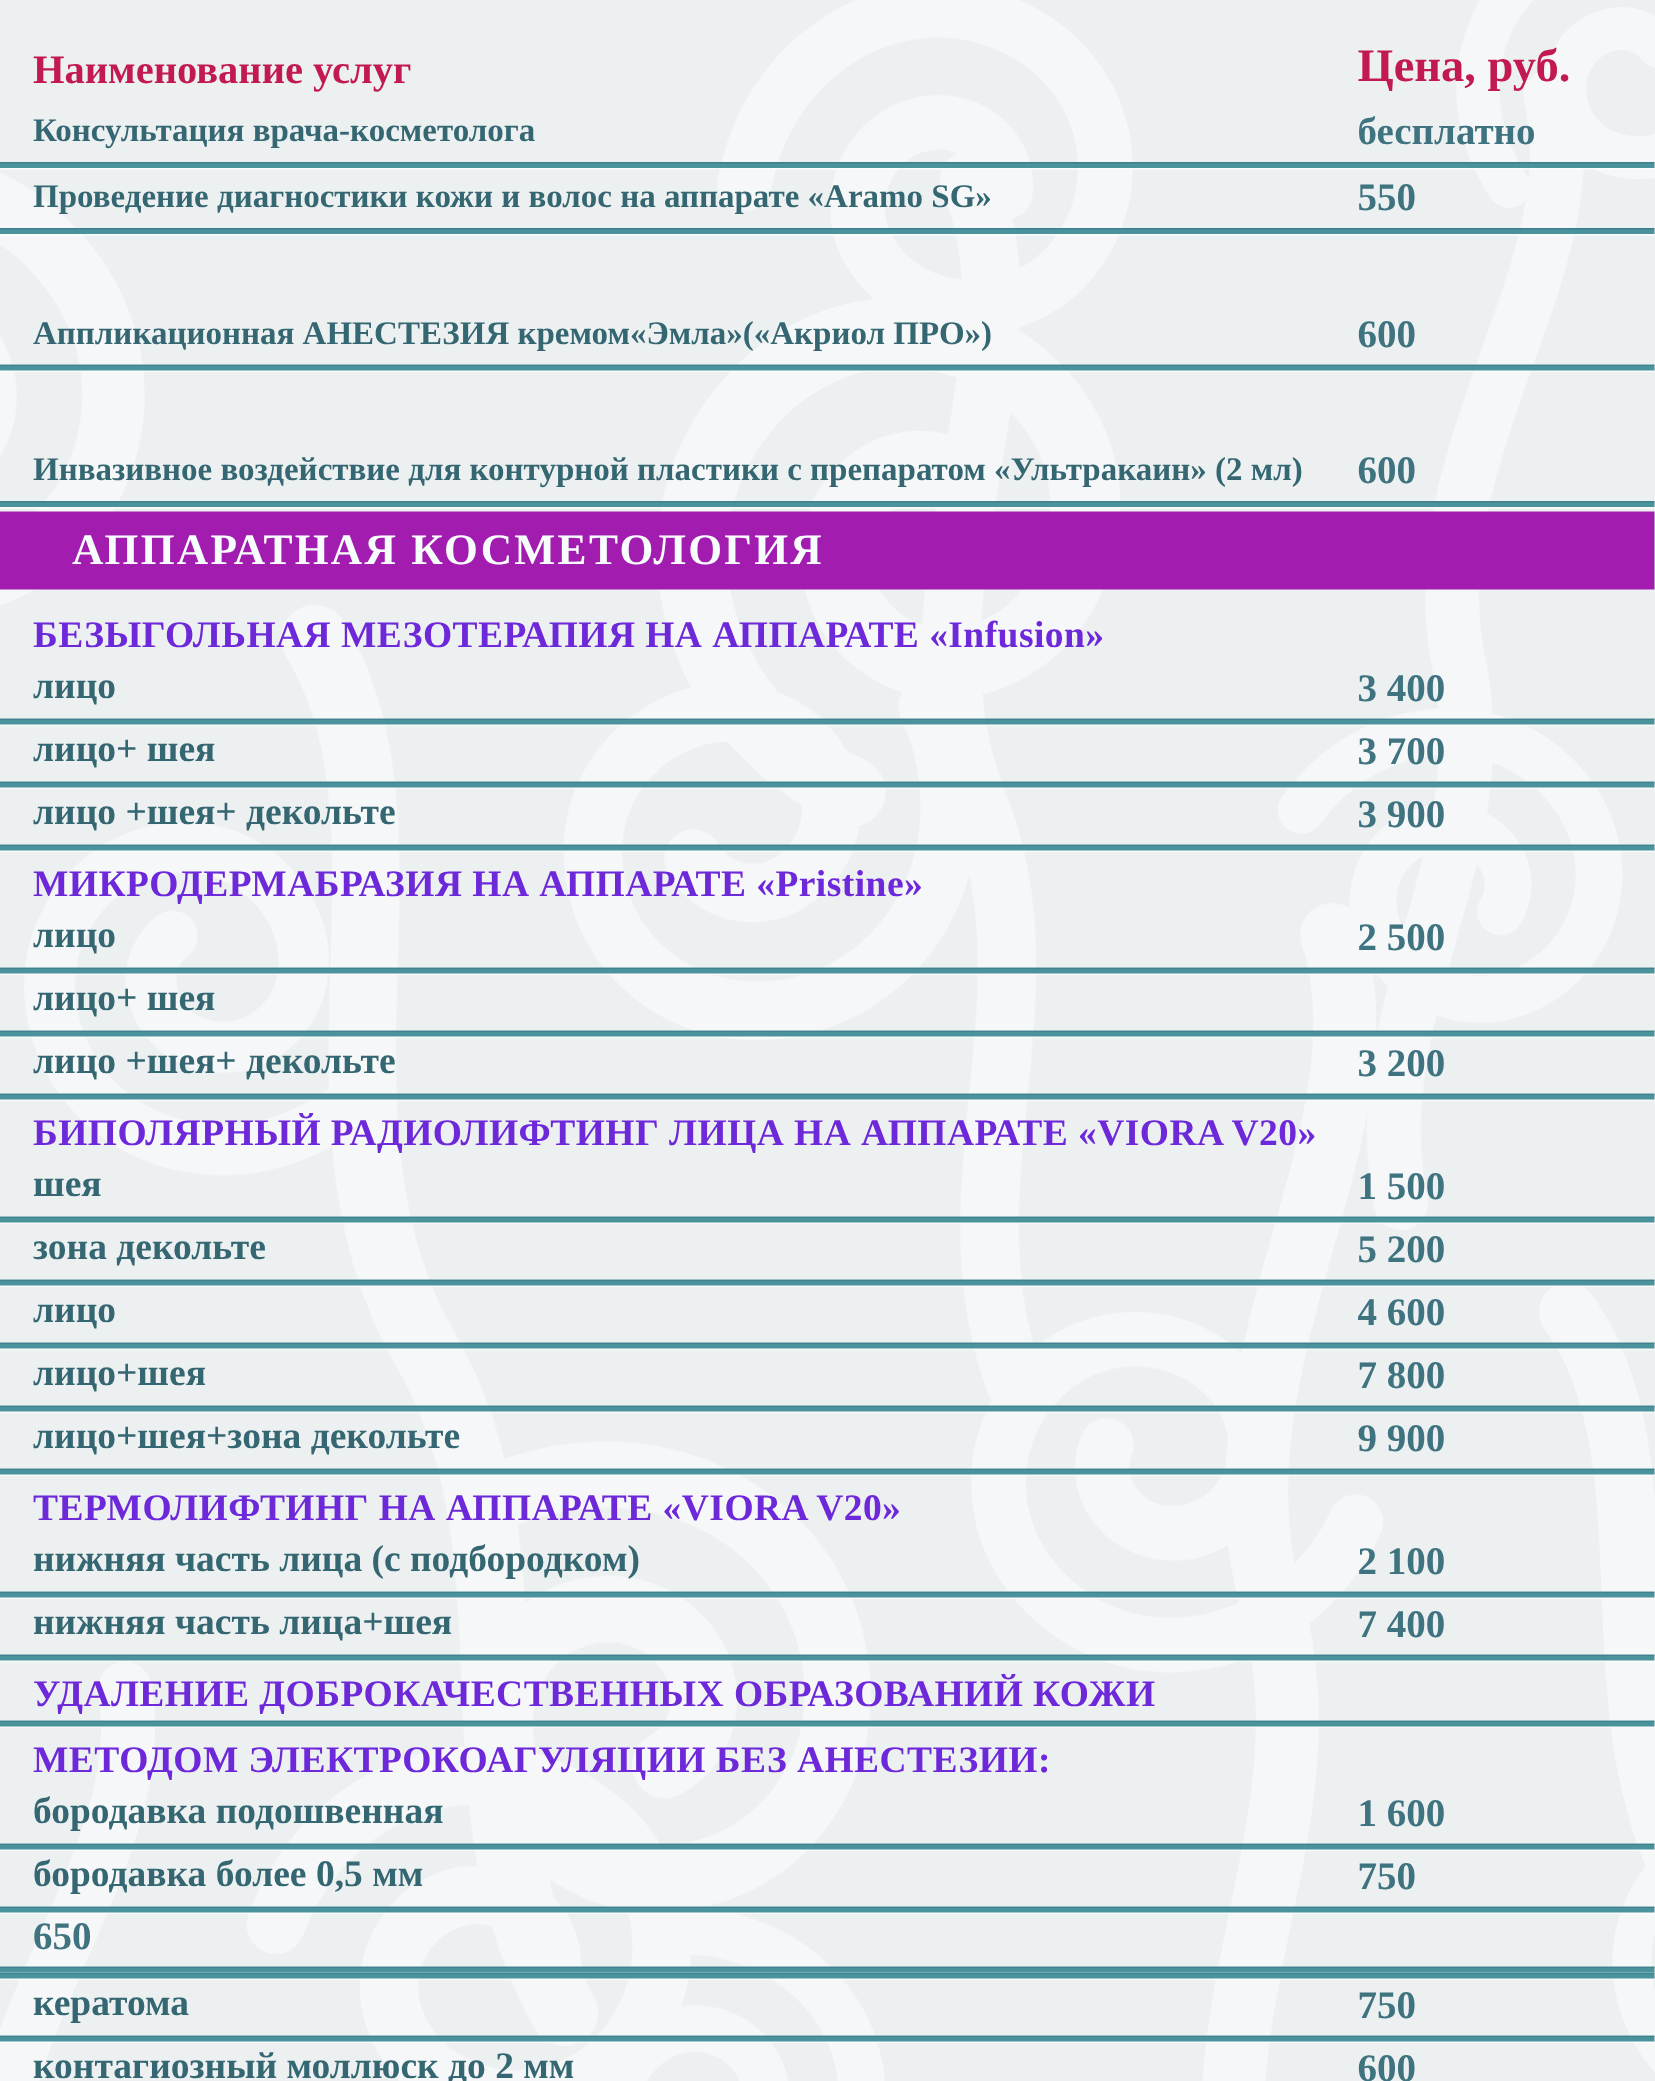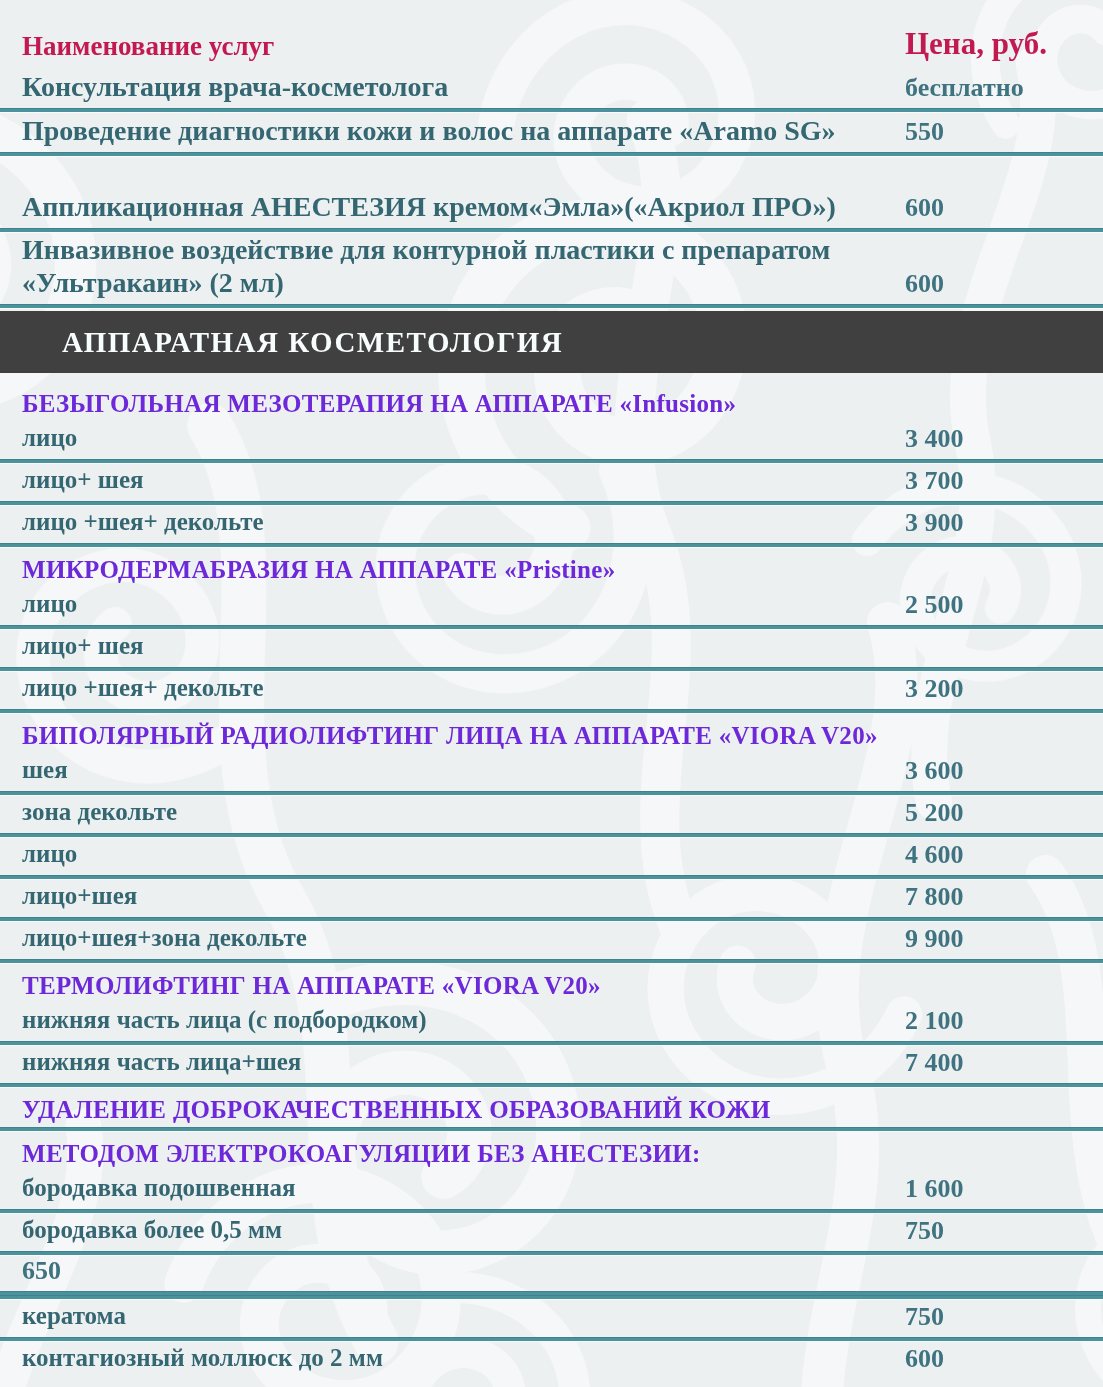--- a/index.html
+++ b/index.html
@@ -20,45 +20,45 @@
   }
   .hdr-name{flex:1;padding-right:30px;font-size:27px;font-weight:bold;color:#c21a50;}
   .hdr-price{flex:0 0 198px;font-size:31px;font-weight:bold;color:#c21a50;}
 
   .row{
     display:flex;align-items:flex-end;
     min-height:36px;box-sizing:border-box;
     padding:0 0 5px 22px;
   }
   .row.big{min-height:40px;font-size:26px;}
-  .row.tall{min-height:72px;}
+  .row.tall{min-height:72px;margin-top:15px;}
   .svc{
     flex:1;padding-right:30px;
     font-size:25px;line-height:33px;font-weight:bold;
     color:#35677394;
     color:#356773;
   }
-  .row.big .svc{font-size:28px;}
+  .row.big .svc{font-size:22px;}
   .price{
     flex:0 0 198px;
     font-size:26px;line-height:31px;font-weight:bold;
     color:#3f7380;
   }
   .divider{
     height:4px;background:#4a929c;
     box-shadow:inset 0 1px 0 rgba(30,80,90,.25), 0 1px 0 rgba(255,255,255,.7);
   }
   .banner{
     margin-top:3px;
-    height:62px;box-sizing:border-box;
-    background:#404040;
+    height:52px;box-sizing:border-box;
+    background:#a21caf;
     color:#f7fcfc;
     font-size:29px;font-weight:bold;letter-spacing:1.5px;
     display:flex;align-items:center;
-    padding-left:62px;
+    padding-left:48px;
   }
   .section{
     padding:8px 0 2px 22px;
     font-size:25px;line-height:30px;font-weight:bold;
     color:#6d28d9;
     letter-spacing:.3px;
   }
   .section.first{padding-top:16px;}
 </style>
 </head>
@@ -147,21 +147,21 @@
   </div>
         <div class="divider"></div>
         <div class="row">
     <div class="svc">лицо +шея+ декольте</div>
     <div class="price">3 200</div>
   </div>
         <div class="divider"></div>
         <div class="section">БИПОЛЯРНЫЙ РАДИОЛИФТИНГ ЛИЦА НА АППАРАТЕ «VIORA V20»</div>
         <div class="row">
     <div class="svc">шея</div>
-    <div class="price">3 600</div>
+    <div class="price">1 500</div>
   </div>
         <div class="divider"></div>
         <div class="row">
     <div class="svc">зона декольте</div>
     <div class="price">5 200</div>
   </div>
         <div class="divider"></div>
         <div class="row">
     <div class="svc">лицо</div>
     <div class="price">4 600</div>

